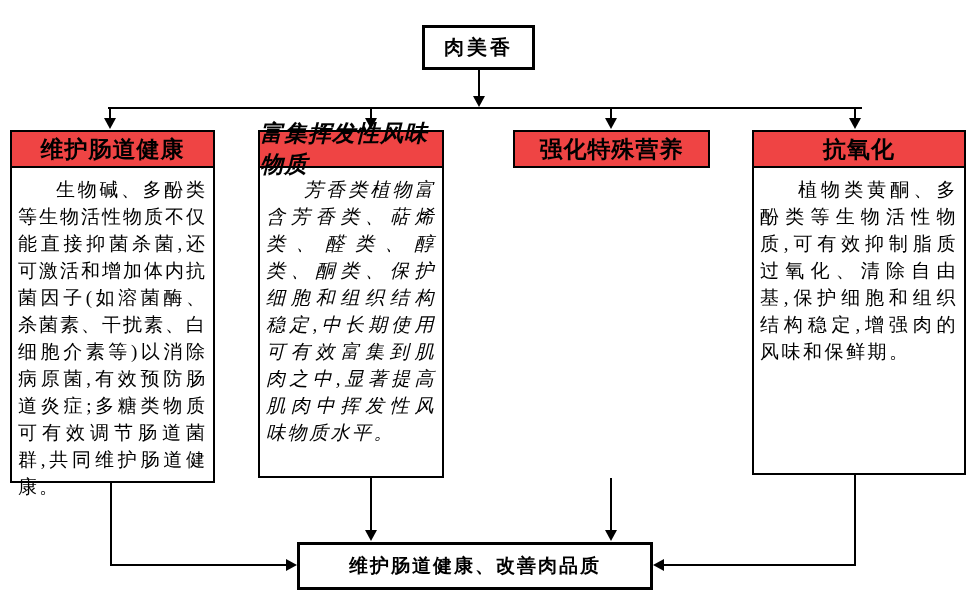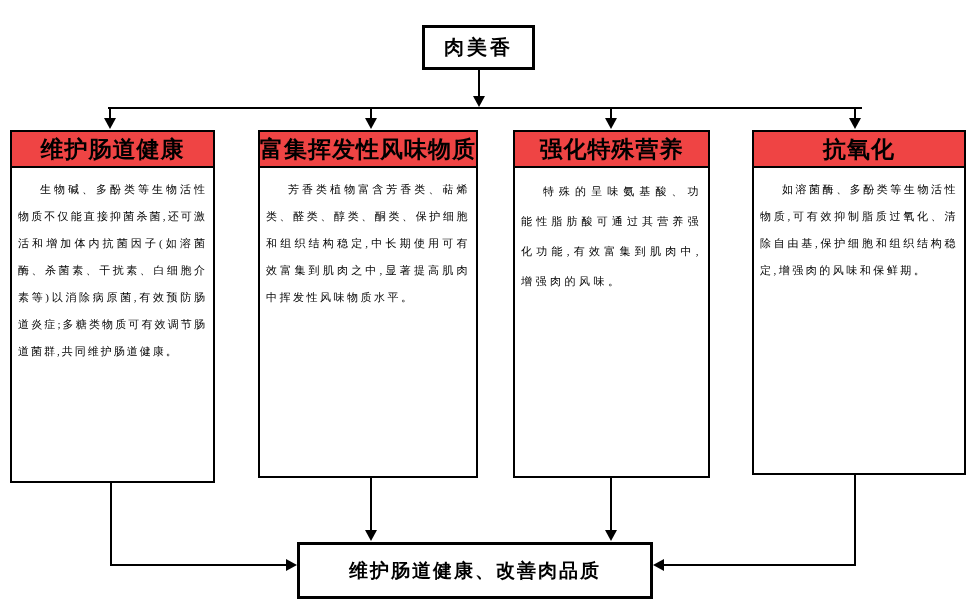--- a/index.html
+++ b/index.html
@@ -21,46 +21,46 @@
     align-items: center;
     justify-content: center;
     font-weight: bold;
     text-align: center;
   }
   .top-box {
     left: 422px; top: 25px; width: 113px; height: 45px;
     font-size: 20px; letter-spacing: 3px;
   }
   .bottom-box {
-    left: 297px; top: 542px; width: 356px; height: 57px;
+    left: 297px; top: 542px; width: 356px; height: 48px;
     font-size: 19px; letter-spacing: 2px;
   }
   .column { position: absolute; top: 130px; }
   .col-header {
     height: 38px;
     border: 2px solid #000000;
     display: flex; align-items: center; justify-content: center;
     font-weight: bold; font-size: 23px; letter-spacing: 1px;
     background: #ef4444;
   }
   .col-body {
     border: 2px solid #000000;
     margin-top: -2px;
     padding: 8px 6px 0 6px;
     font-family: "Liberation Serif", "DejaVu Serif", serif;
-    font-size: 11px;
+    font-size: 19px;
     line-height: 27px;
     text-align: justify;
     text-justify: inter-character;
     text-indent: 2em;
     background: #ffffff;
   }
   .col1 { left: 10px;  width: 205px; }
   .col1 .col-body { height: 317px; letter-spacing: 2px; }
-  .col2 { left: 258px; width: 220px; }
+  .col2 { left: 258px; width: 186px; font-style: italic; }
   .col2 .col-body { height: 312px; letter-spacing: 2.5px; }
   .col3 { left: 513px; width: 197px; border-radius: 7px; }
   .col3 .col-body { height: 312px; letter-spacing: 3.5px; line-height: 30px; }
   .col4 { left: 752px; width: 214px; }
   .col4 .col-body { height: 309px; letter-spacing: 2.5px; }
 
   .line { position: absolute; background: #000000; }
   .arrowhead { position: absolute; width: 0; height: 0; }
   .ah-down  { border-left: 6px solid transparent; border-right: 6px solid transparent; border-top: 11px solid #000000; }
   .ah-right { border-top: 6px solid transparent; border-bottom: 6px solid transparent; border-left: 11px solid #000000; }
@@ -103,28 +103,27 @@
     <div class="col-header">
       <span>富集挥发性风味物质</span>
     </div>
     <div class="col-body">芳香类植物富含芳香类、萜烯类、醛类、醇类、酮类、保护细胞和组织结构稳定,中长期使用可有效富集到肌肉之中,显著提高肌肉中挥发性风味物质水平。</div>
   </div>
 
   <div class="column col3">
     <div class="col-header">
       <span>强化特殊营养</span>
     </div>
-    <div class="col-body">特殊的呈味氨基酸、功能性脂肪酸可通过其营养强化功能,有效富集到肌肉中,增强肉的风味。</div>
   </div>
 
   <div class="column col4">
     <div class="col-header">
       <span>抗氧化</span>
     </div>
-    <div class="col-body">如溶菌酶、多酚类等生物活性物质,可有效抑制脂质过氧化、清除自由基,保护细胞和组织结构稳定,增强肉的风味和保鲜期。</div>
+    <div class="col-body">植物类黄酮、多酚类等生物活性物质,可有效抑制脂质过氧化、清除自由基,保护细胞和组织结构稳定,增强肉的风味和保鲜期。</div>
   </div>
 
   <div class="line" style="left:110px; top:483px; width:2px; height:83px;"></div>
   <div class="line" style="left:110px; top:564px; width:176px; height:2px;"></div>
   <div class="arrowhead ah-right" style="left:286px; top:559px;"></div>
 
   <div class="line" style="left:370px; top:478px; width:2px; height:53px;"></div>
   <div class="arrowhead ah-down" style="left:365px; top:530px;"></div>
 
   <div class="line" style="left:610px; top:478px; width:2px; height:53px;"></div>

